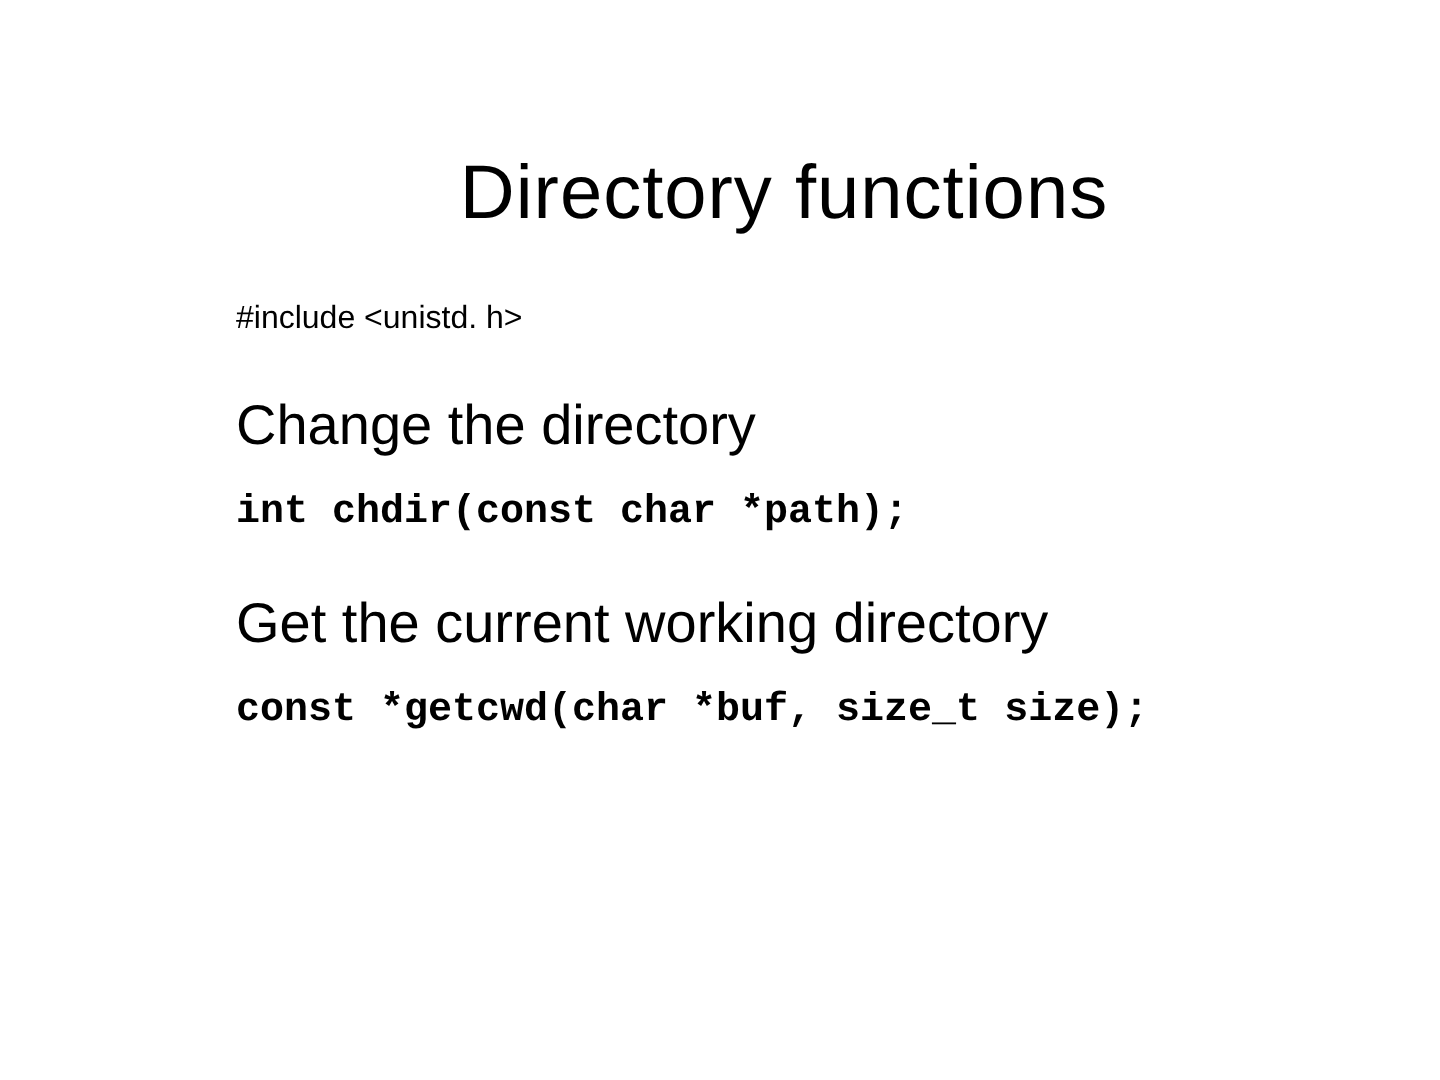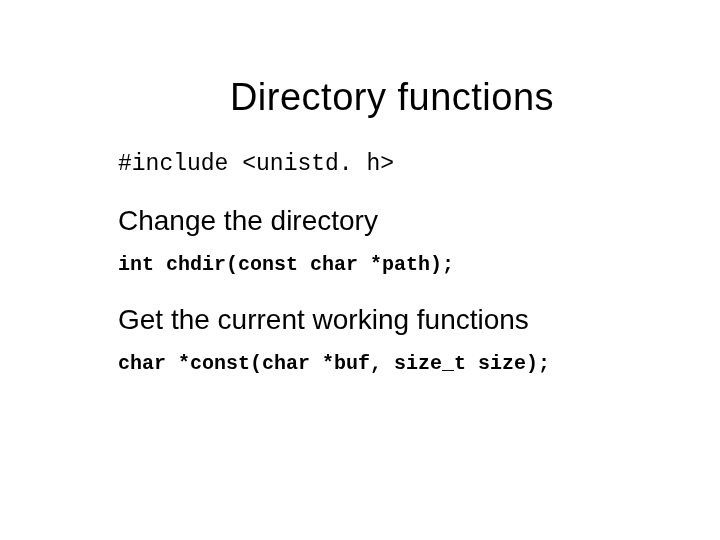--- a/index.html
+++ b/index.html
@@ -17,22 +17,22 @@
     }
     .title {
       font-size: 38px;
       font-weight: normal;
       text-align: center;
       margin-bottom: 32px;
       margin-top: 4px;
       letter-spacing: 0.5px;
     }
     .include-line {
-      font-family: Liberation Mono, monospace;
-      font-size: 23px;
+      font-family: Liberation Sans, sans-serif;
+      font-size: 16px;
       margin-bottom: 28px;
     }
     .section-label {
       font-family: Arial, Helvetica, sans-serif;
       font-size: 28px;
       margin-bottom: 2px;
     }
     .code-line {
       font-family: "Courier New", Courier, monospace;
       font-size: 20px;
@@ -43,14 +43,14 @@
 </head>
 <body>
 
 <div class="title">Directory functions</div>
 
 <div class="include-line">#include &lt;unistd. h&gt;</div>
 
 <div class="section-label">Change the directory</div>
 <div class="code-line">int chdir(const char *path);</div>
 
-<div class="section-label">Get the current working functions</div>
-<div class="code-line">char *const(char *buf, size_t size);</div>
+<div class="section-label">Get the current working directory</div>
+<div class="code-line">const *getcwd(char *buf, size_t size);</div>
 
 </body></html>

